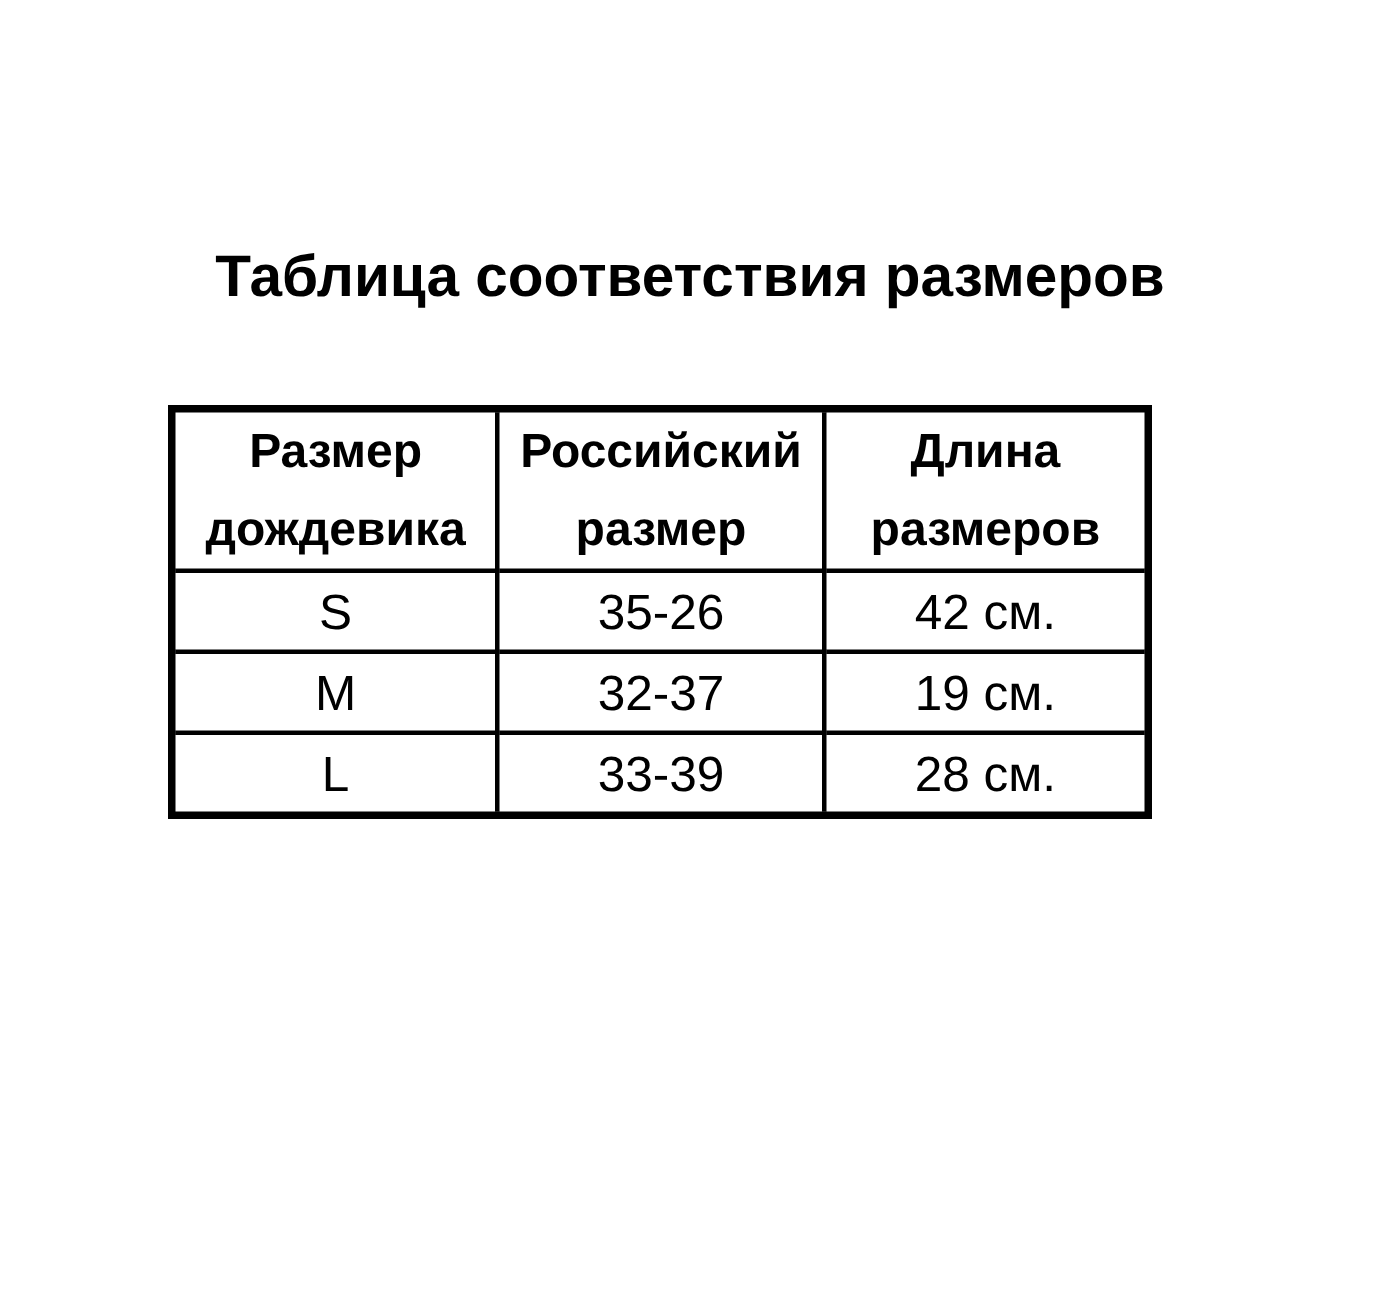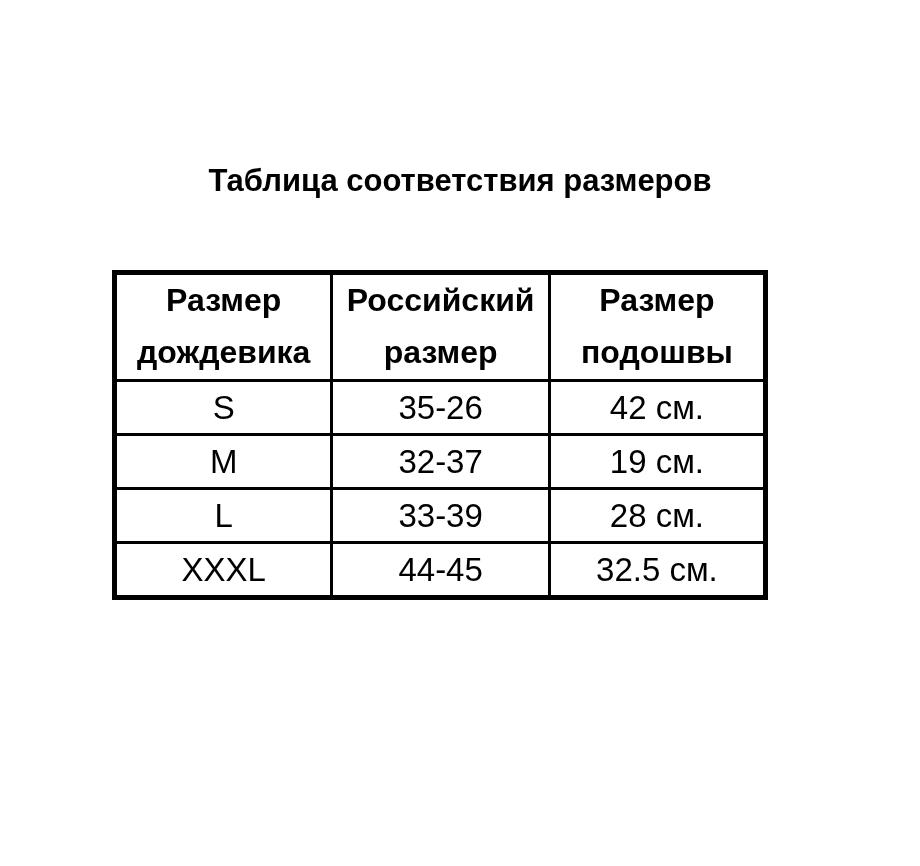--- a/index.html
+++ b/index.html
@@ -14,21 +14,21 @@
     font-family: "Liberation Sans", sans-serif;
     color: #000000;
     overflow: hidden;
   }
   .page-title {
     position: absolute;
     top: 163px;
     left: 0;
     width: 920px;
     text-align: center;
-    font-size: 31px;
+    font-size: 39px;
     font-weight: 700;
     color: #000000;
   }
   .size-table-wrap {
     position: absolute;
     top: 270px;
     left: 112px;
   }
   table.size-table {
     border-collapse: collapse;
@@ -71,39 +71,34 @@
   <table class="size-table">
     <colgroup>
       <col class="size-col">
       <col class="ru-col">
       <col class="length-col">
     </colgroup>
     <thead>
       <tr>
         <th>Размер дождевика</th>
         <th>Российский размер</th>
-        <th>Размер подошвы</th>
+        <th>Длина размеров</th>
       </tr>
     </thead>
     <tbody>
         <tr>
           <td>S</td>
           <td>35-26</td>
           <td>42 см.</td>
         </tr>
         <tr>
           <td>M</td>
           <td>32-37</td>
           <td>19 см.</td>
         </tr>
         <tr>
           <td>L</td>
           <td>33-39</td>
           <td>28 см.</td>
         </tr>
-        <tr>
-          <td>XXXL</td>
-          <td>44-45</td>
-          <td>32.5 см.</td>
-        </tr>
       </tbody>
   </table>
 </div>
 
 </body></html>

